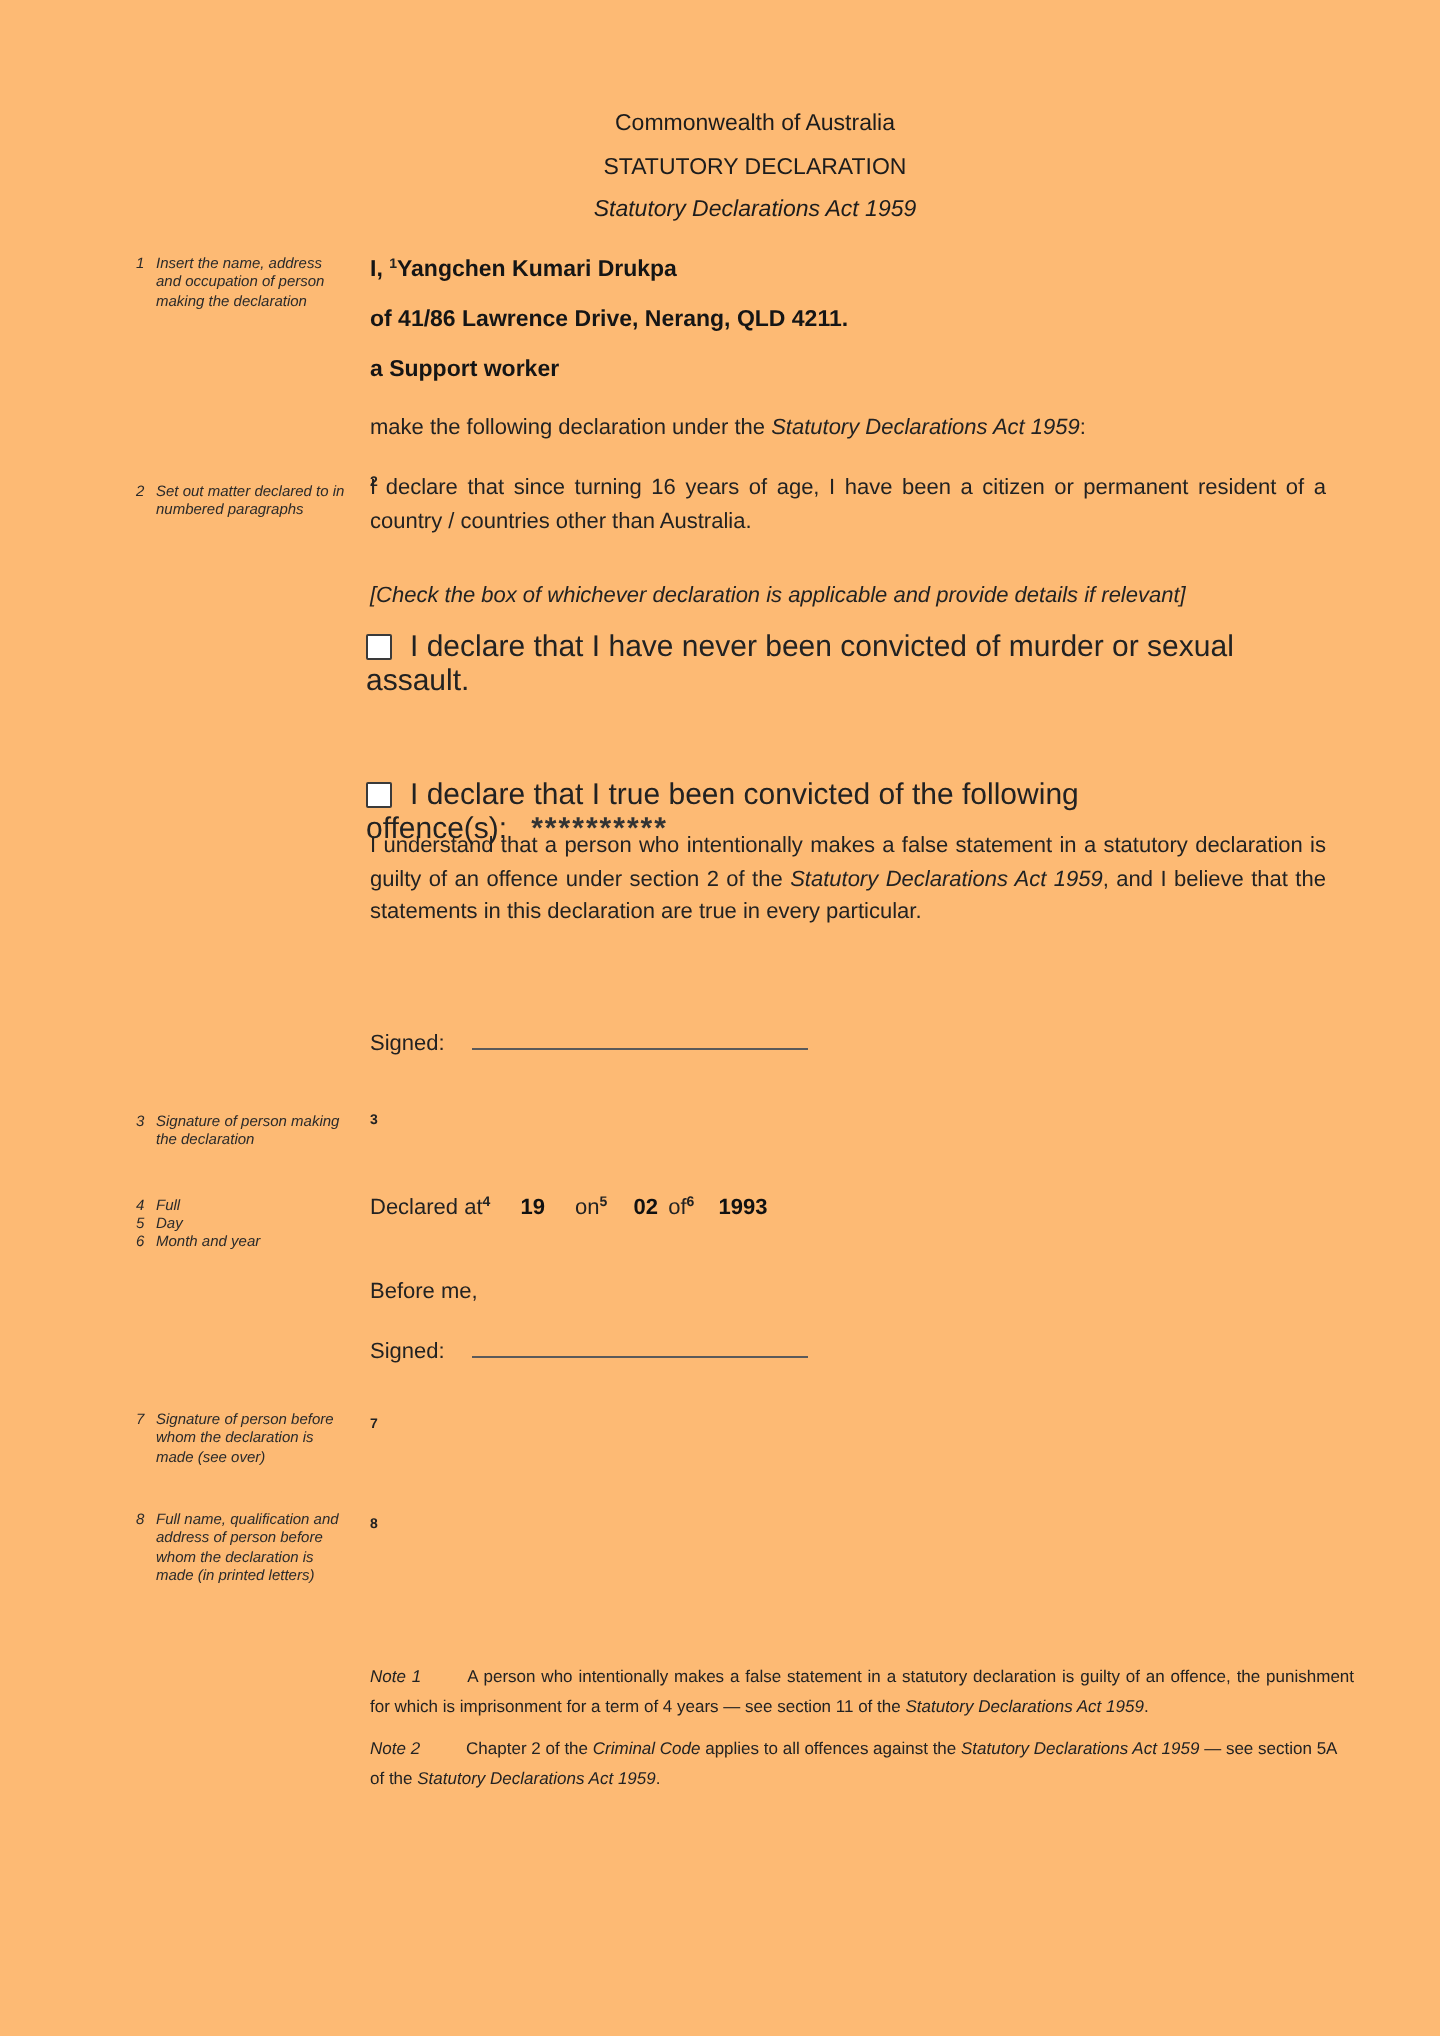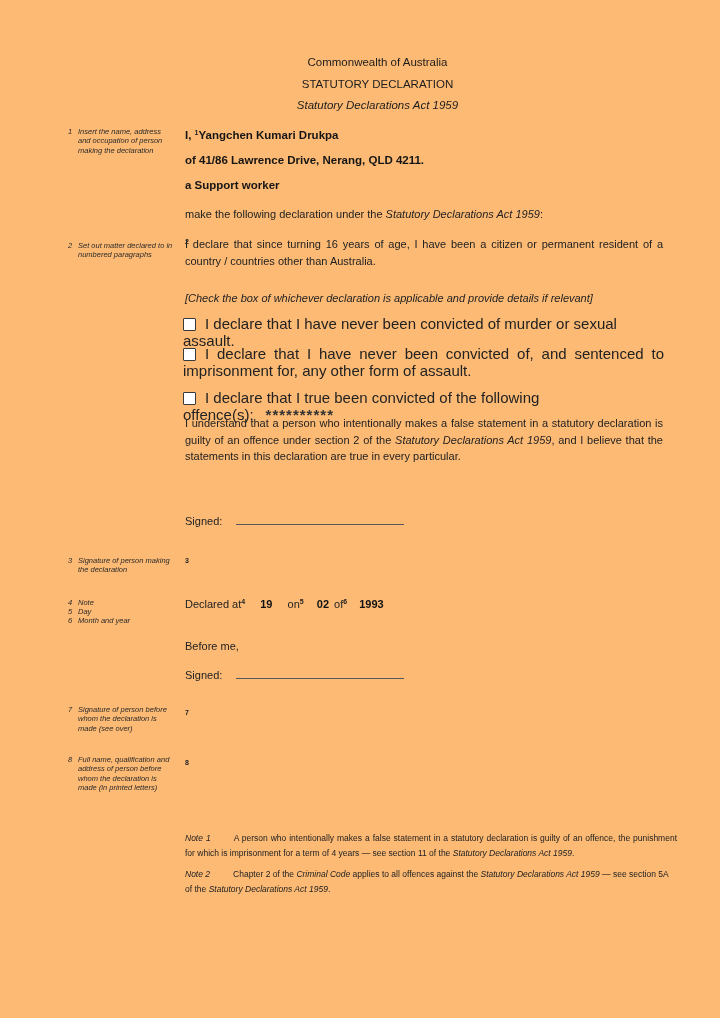--- a/index.html
+++ b/index.html
@@ -73,44 +73,41 @@
   </div>
 
   <div class="abs" style="left:185px;top:234px;"><sup class="ref">2</sup></div>
   <div class="abs body-text just" style="left:185px;top:236px;width:478px;">I declare that since turning 16 years of age, I have been a citizen or permanent resident of a country / countries other than Australia.</div>
 
   <div class="abs body-text italic" style="left:185px;top:290px;width:478px;">[Check the box of whichever declaration is applicable and provide details if relevant]</div>
 
   <div class="abs cbrow" style="top:316px;">
     <span class="cbx"></span><span>I declare that I have never been convicted of murder or sexual assault.</span>
   </div>
-  <div class="abs cbrow just" style="top:346px;">
-    <span class="cbx"></span><span>I declare that I have never been convicted of, and sentenced to imprisonment for, any other form of assault.</span>
-  </div>
   <div class="abs cbrow" style="top:390px;">
     <span class="cbx"></span><span>I declare that I true been convicted of the following offence(s):</span><span class="stars">**********</span>
   </div>
 
   <div class="abs body-text just" style="left:185px;top:415px;width:478px;">
     <span>I understand that a person who intentionally makes a false statement in a statutory declaration is guilty of an offence under section 2 of the </span><span class="italic">Statutory Declarations Act 1959</span><span>, and I believe that the statements in this declaration are true in every particular.</span>
   </div>
 
   <div class="abs sigrow" style="top:512px;">
     <span>Signed:</span><span class="sigline"></span>
   </div>
 
   <div class="abs" style="left:185px;top:553px;"><sup class="ref">3</sup></div>
   <div class="mnote" style="top:556px;">
     <span class="num">3</span>
     <span class="txt">Signature of person making the declaration</span>
   </div>
 
   <div class="mnote" style="top:598px;">
     <span class="num">4</span>
-    <span class="txt">Note</span>
+    <span class="txt">Full</span>
   </div>
   <div class="mnote" style="top:607px;">
     <span class="num">5</span>
     <span class="txt">Day</span>
   </div>
   <div class="mnote" style="top:616px;">
     <span class="num">6</span>
     <span class="txt">Month and year</span>
   </div>
 

